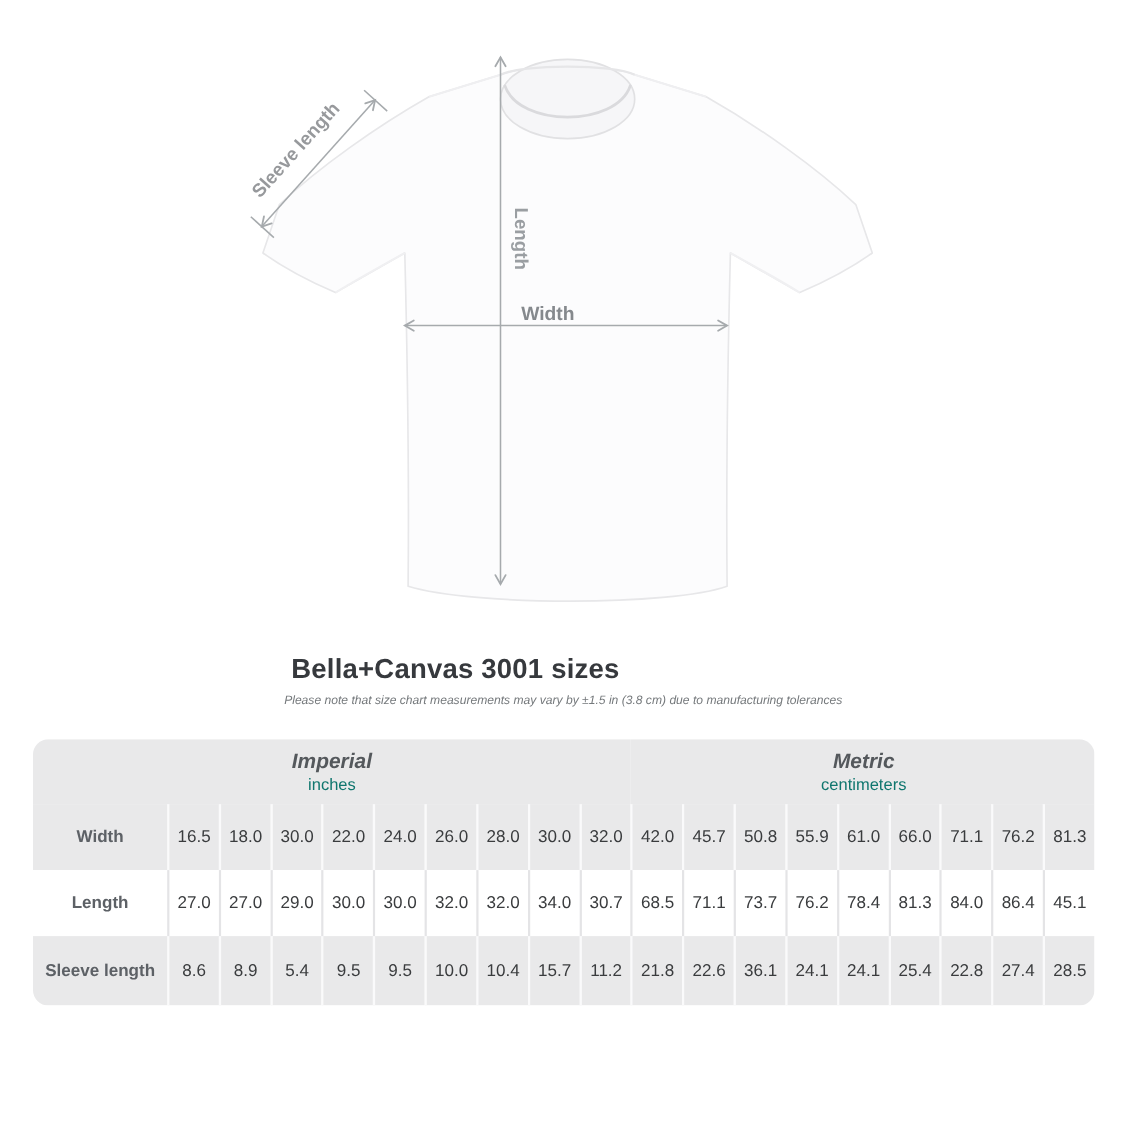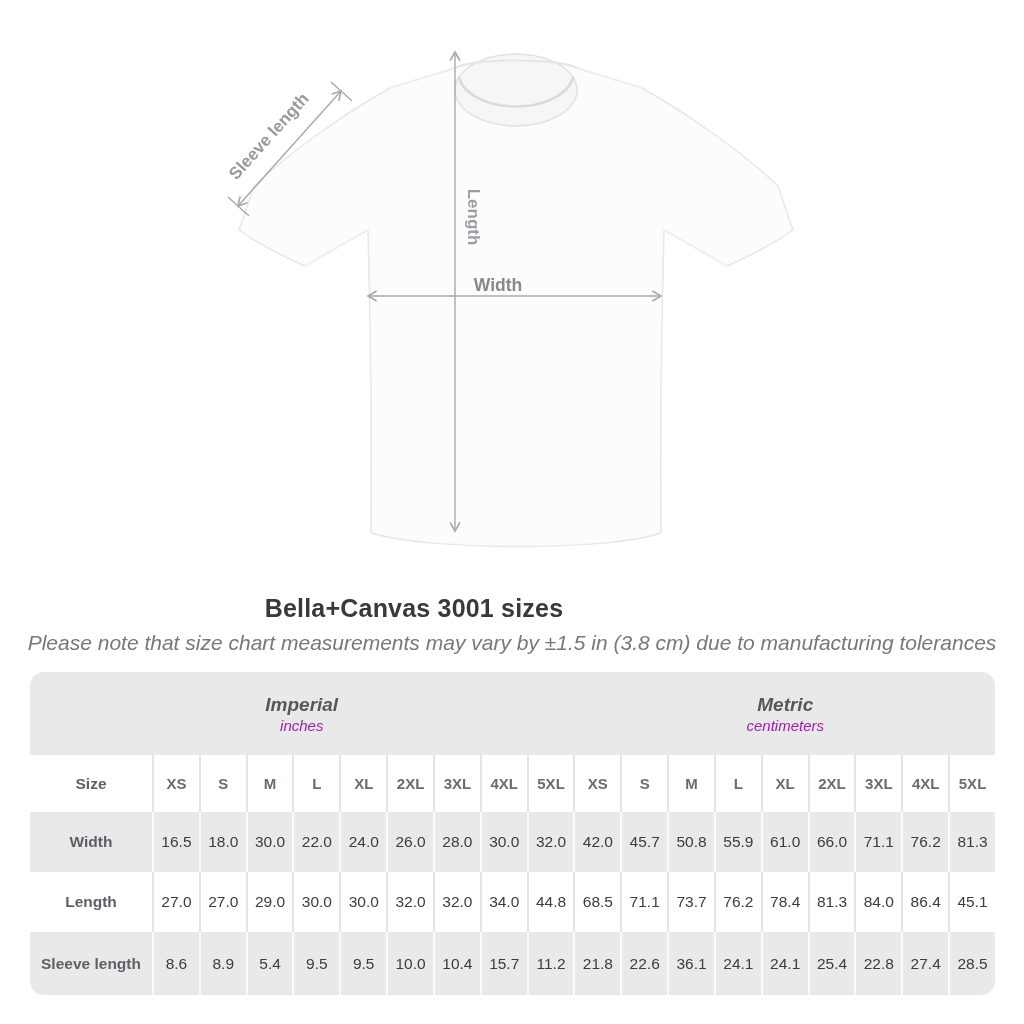--- a/index.html
+++ b/index.html
@@ -8,21 +8,21 @@
 
   #diagram { position: absolute; top: 0; left: 0; }
 
   .page-title {
     position: absolute; top: 594px; left: 0; width: 828px;
     text-align: center; font-size: 25px; font-weight: bold; color: #36393d;
     letter-spacing: 0.2px;
   }
   .page-subtitle {
     position: absolute; top: 631px; left: 0; width: 1024px;
-    text-align: center; font-style: italic; font-size: 21px; color: #75797c;
+    text-align: center; font-style: italic; font-size: 11px; color: #75797c;
   }
 
   .table-wrap {
     position: absolute; top: 672px; left: 30px; width: 965px;
     border-radius: 14px; overflow: hidden;
   }
   table.size-table {
     width: 100%; border-collapse: separate; border-spacing: 0; table-layout: fixed;
   }
   table.size-table col.lblcol { width: 122px; }
@@ -33,27 +33,27 @@
   .size-table th, .size-table td {
     text-align: center; vertical-align: middle;
     border-left: 2px solid transparent;
     font-size: 15.5px; color: #3a3c3e; padding: 0;
   }
   .size-table th:first-child, .size-table td:first-child { border-left: none; }
   tr.white td:not(:first-child), tr.white th:not(:first-child) { border-left-color: #e4e4e6; }
   tr.gray  td:not(:first-child), tr.gray  th:not(:first-child) { border-left-color: #fafafb; }
   tr.grouphead th { border-left-color: transparent !important; }
 
-  tr.grouphead th { height: 83px; }
+  tr.grouphead th { height: 59px; }
   tr.sizes  th { height: 57px; }
   tr.datarow td { height: 60px; }
   tr.datarow:last-child td { height: 63px; }
 
   .group-title { font-style: italic; font-weight: bold; font-size: 19px; color: #54585c; line-height: 1.35; }
-  .group-unit  { font-style: italic; font-weight: normal; font-size: 15px; color: #a21caf; line-height: 1.2; }
+  .group-unit  { font-weight: normal; font-size: 15px; color: #0f766e; line-height: 1.2; }
 
   .size-table th.colhead { font-weight: bold; font-size: 15px; color: #696d71; }
   .size-table td.rowlbl, .size-table th.rowlbl { font-weight: bold; font-size: 15.5px; color: #5d6166; }
 
   svg text { font-family: "Liberation Sans", sans-serif; }
 </style>
 </head>
 <body>
 
 <svg id="diagram" width="1024" height="585" viewBox="0 0 1024 585" xmlns="http://www.w3.org/2000/svg">
@@ -122,41 +122,20 @@
         <tr class="gray grouphead">
       <th colspan="10">
         <div class="group-title">Imperial</div>
         <div class="group-unit">inches</div>
       </th>
       <th colspan="9">
         <div class="group-title">Metric</div>
         <div class="group-unit">centimeters</div>
       </th>
     </tr>
-    <tr class="white sizes">
-      <th class="rowlbl">Size</th>
-      <th class="colhead">XS</th>
-      <th class="colhead">S</th>
-      <th class="colhead">M</th>
-      <th class="colhead">L</th>
-      <th class="colhead">XL</th>
-      <th class="colhead">2XL</th>
-      <th class="colhead">3XL</th>
-      <th class="colhead">4XL</th>
-      <th class="colhead">5XL</th>
-      <th class="colhead">XS</th>
-      <th class="colhead">S</th>
-      <th class="colhead">M</th>
-      <th class="colhead">L</th>
-      <th class="colhead">XL</th>
-      <th class="colhead">2XL</th>
-      <th class="colhead">3XL</th>
-      <th class="colhead">4XL</th>
-      <th class="colhead">5XL</th>
-    </tr>
     <tr class="gray datarow">
       <td class="rowlbl">Width</td>
       <td>16.5</td>
       <td>18.0</td>
       <td>30.0</td>
       <td>22.0</td>
       <td>24.0</td>
       <td>26.0</td>
       <td>28.0</td>
       <td>30.0</td>
@@ -174,21 +153,21 @@
     <tr class="white datarow">
       <td class="rowlbl">Length</td>
       <td>27.0</td>
       <td>27.0</td>
       <td>29.0</td>
       <td>30.0</td>
       <td>30.0</td>
       <td>32.0</td>
       <td>32.0</td>
       <td>34.0</td>
-      <td>44.8</td>
+      <td>30.7</td>
       <td>68.5</td>
       <td>71.1</td>
       <td>73.7</td>
       <td>76.2</td>
       <td>78.4</td>
       <td>81.3</td>
       <td>84.0</td>
       <td>86.4</td>
       <td>45.1</td>
     </tr>

